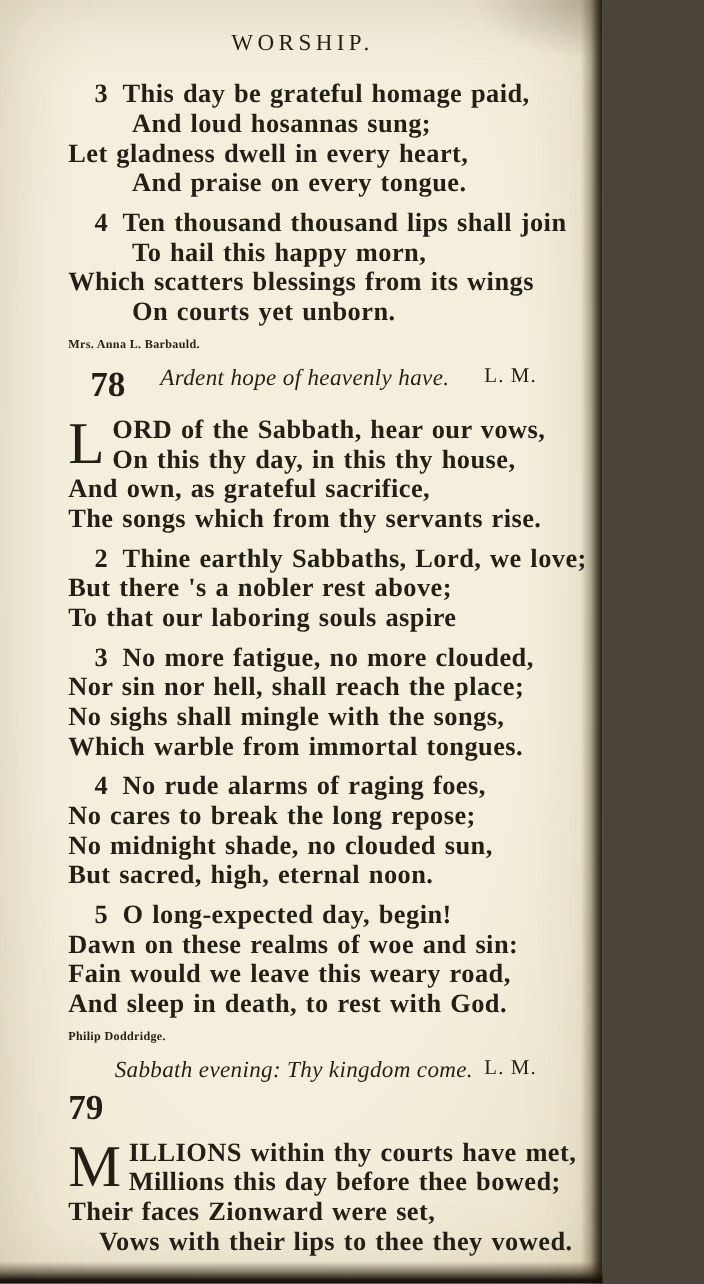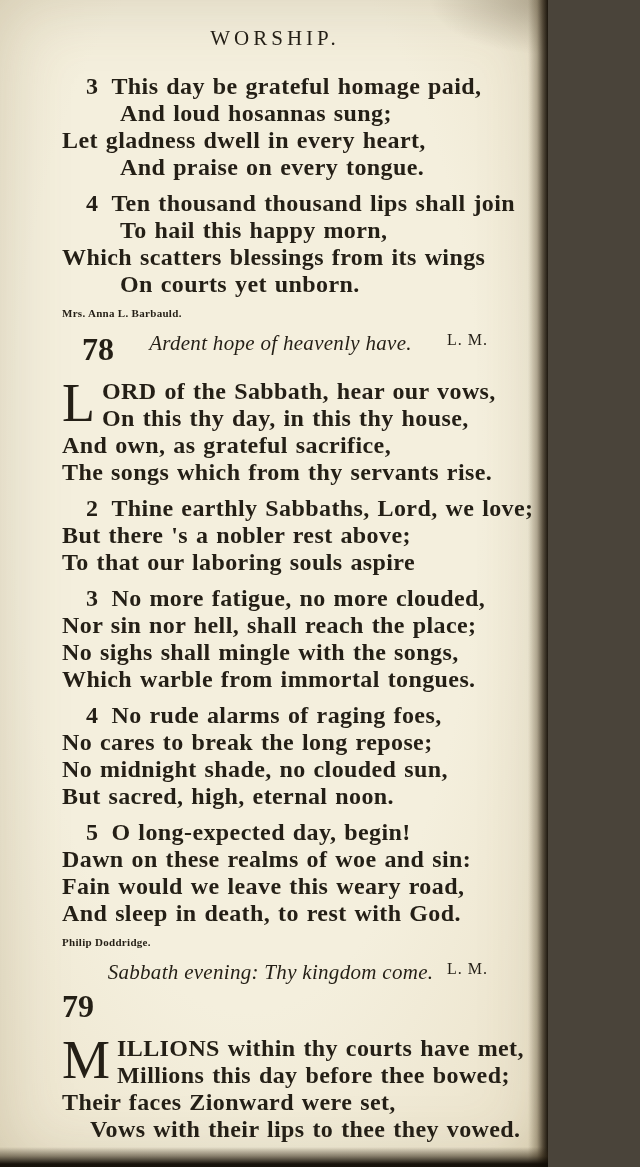--- a/index.html
+++ b/index.html
@@ -47,21 +47,21 @@
     margin:0 0 12px 0;
   }
   .hymn-head{
     display:flex;
     align-items:flex-start;
     margin:12px 0 10px 0;
   }
   .hymn-num{font-size:32px;font-weight:bold;padding-left:20px;}
   .h79 .hymn-num{padding-left:0;margin-top:28px;}
   .hymn-title{flex:1;text-align:center;font-style:italic;font-size:21px;letter-spacing:0.3px;}
-  .hymn-meter{font-size:16px;letter-spacing:1px;padding-right:40px;}
+  .hymn-meter{font-size:19px;letter-spacing:1px;padding-right:40px;}
   .dropcap{
     float:left;
     font-size:54px;
     line-height:50px;
     height:54px;
     margin:0 7px 0 0;
   }
   .clr{clear:both;}
   .edge-right{
     position:absolute;top:0;right:0;width:20px;height:100%;

